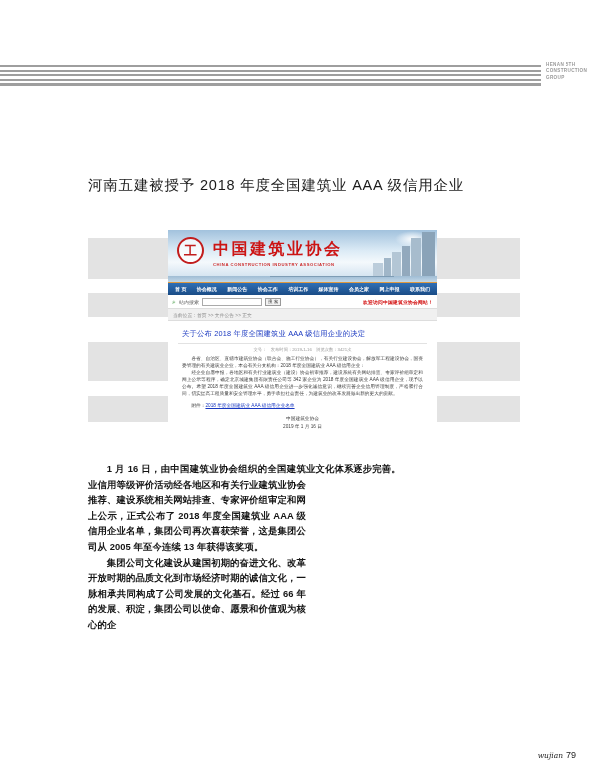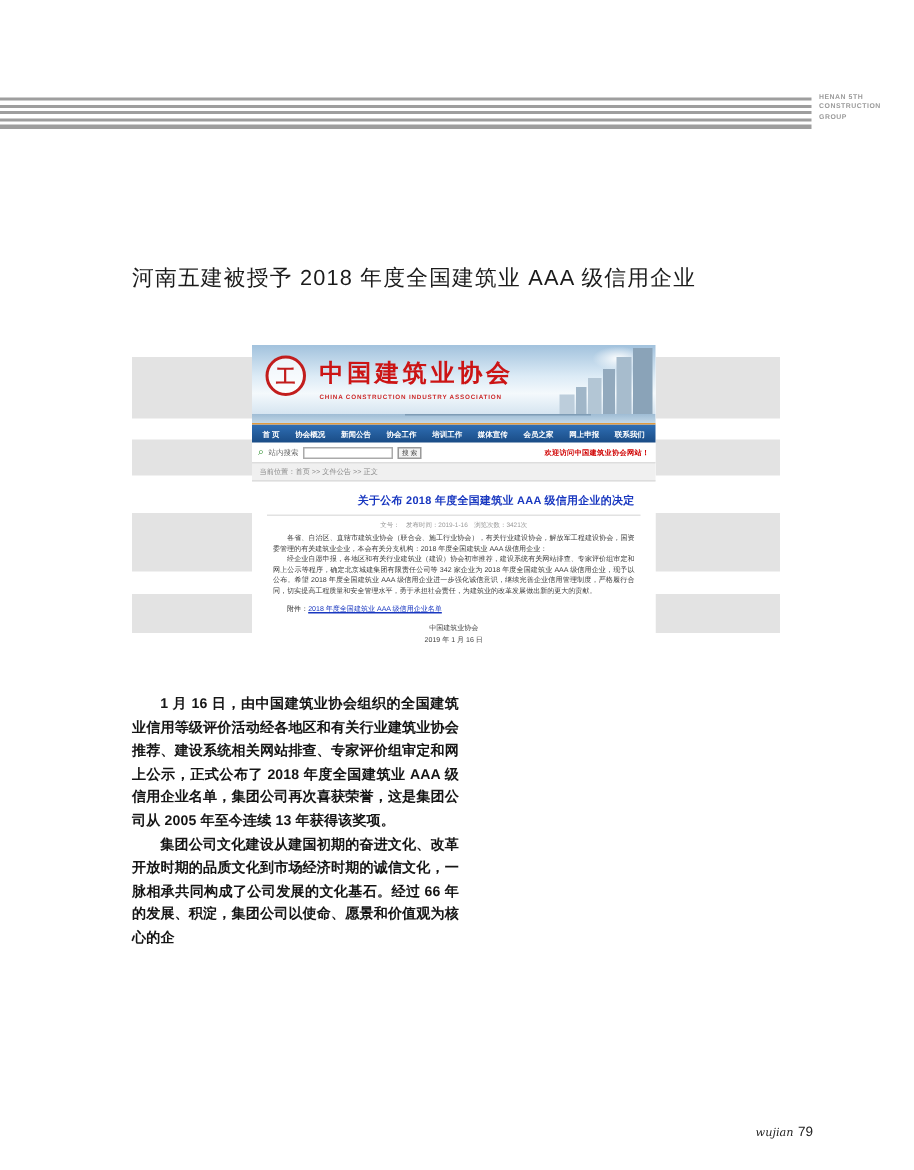--- a/index.html
+++ b/index.html
@@ -63,38 +63,38 @@
   .search-input{width:58px;height:6px;border:0.8px solid #aaa;background:#fff;font-size:4px;padding:0;}
   .search-btn{height:8px;font-size:4.5px;border:0.8px solid #999;background:#f2f2f2;color:#444;
               padding:0 2px;line-height:6px;}
   .spacer{flex:1;}
   .notice{color:#d00000;font-weight:bold;font-size:4.8px;letter-spacing:0.2px;}
 
   .crumb{height:11px;background:#f0f0f0;border-top:0.8px solid #ddd;border-bottom:0.8px solid #ddd;
          display:flex;align-items:center;padding:0 5px;font-size:4.8px;color:#888;}
 
   .article{padding:5px 14px 0;}
-  .a-title{text-align:right;font-size:7.3px;font-weight:bold;color:#1837c0;margin:3px 0 4px;letter-spacing:0.2px;}
+  .a-title{text-align:left;font-size:7.3px;font-weight:normal;color:#1837c0;margin:3px 0 4px;letter-spacing:0.2px;}
   .a-divider{border-top:0.8px solid #e2e2e2;margin:0 -4px 3px;}
   .a-meta{text-align:center;font-size:4.3px;color:#999;margin-bottom:4px;}
   .a-body p{font-size:4.7px;line-height:6.9px;color:#3c3c3c;text-align:justify;text-indent:2em;margin:0;}
   .a-attach{margin-top:5px;font-size:4.7px;color:#333;text-indent:2em;}
   .a-attach a{color:#1837c0;text-decoration:underline;}
   .a-sig{margin-top:7px;text-align:center;font-size:4.7px;color:#444;line-height:7.2px;}
 
   
   .columns{position:absolute;left:88px;top:461px;width:436px;display:flex;gap:0;}
   .col{font-size:9.4px;line-height:15.6px;font-weight:600;color:#151515;text-align:justify;letter-spacing:0.1px;}
   .col.left{width:218px;}
   .col.right{width:208px;}
   .col p{margin:0;}
   .col p.indent{text-indent:2em;}
 
   
-  .footer{position:absolute;left:452px;top:744px;width:90px;text-align:right;color:#222;}
+  .footer{position:absolute;left:486px;top:744px;width:90px;text-align:right;color:#222;}
   .footer .mag{font-style:italic;font-family:"DejaVu Serif",serif;font-size:7.5px;}
   .footer .num{font-size:9px;margin-left:3px;}
 </style>
 </head>
 <body>
 
 <div class="page">
 
   <div class="stripes">
     <div class="stripe"></div>
@@ -186,20 +186,21 @@
 
     </div>
   </div>
 
   <div class="columns">
     <div class="col left">
       <p class="indent">1 月 16 日，由中国建筑业协会组织的全国建筑业信用等级评价活动经各地区和有关行业建筑业协会推荐、建设系统相关网站排查、专家评价组审定和网上公示，正式公布了 2018 年度全国建筑业 AAA 级信用企业名单，集团公司再次喜获荣誉，这是集团公司从 2005 年至今连续 13 年获得该奖项。</p>
       <p class="indent">集团公司文化建设从建国初期的奋进文化、改革开放时期的品质文化到市场经济时期的诚信文化，一脉相承共同构成了公司发展的文化基石。经过 66 年的发展、积淀，集团公司以使命、愿景和价值观为核心的企</p>
     </div>
     <div class="col right">
+      <p>业文化体系逐步完善。</p>
     </div>
   </div>
 
   <div class="footer">
     <span class="mag">wujian</span><span class="num">79</span>
   </div>
 
 </div>
 
 </body></html>

